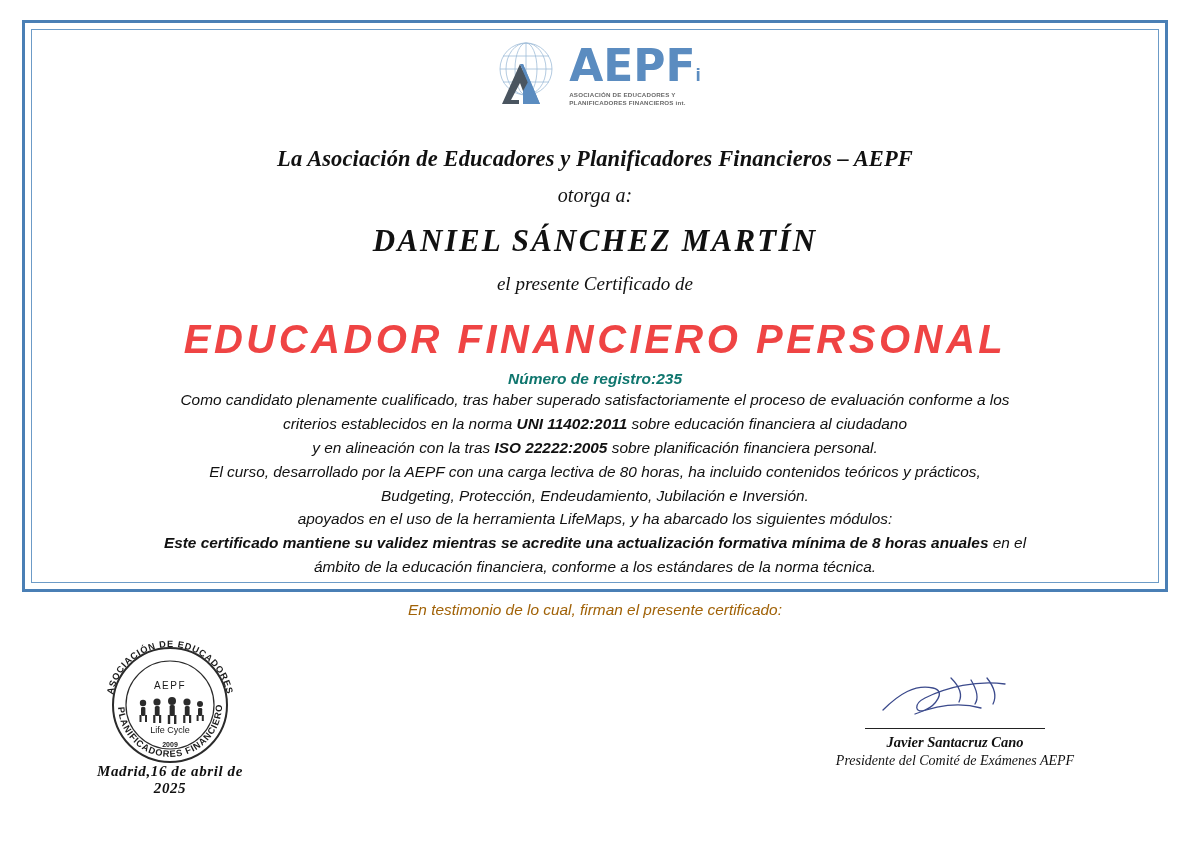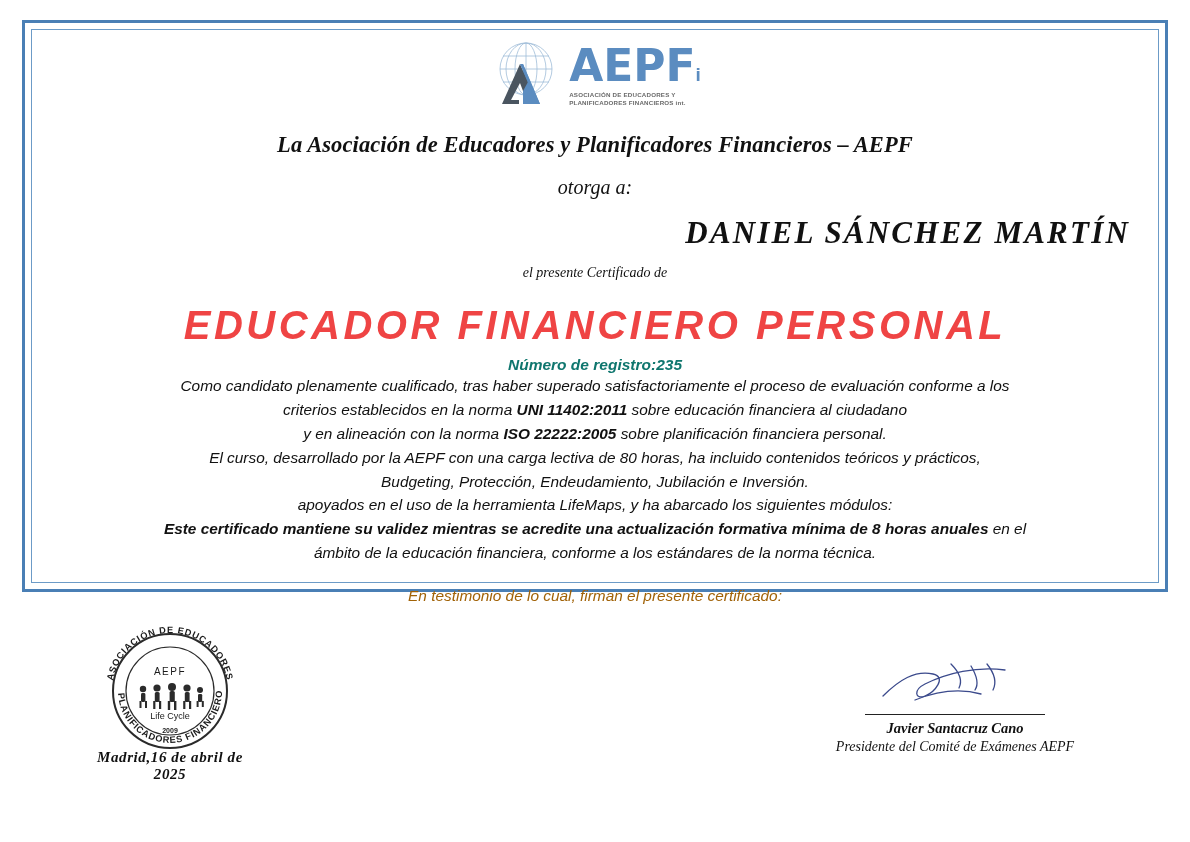--- a/index.html
+++ b/index.html
@@ -92,46 +92,46 @@
   }
 
   
   .org-line {
     text-align: center;
     font-family: "Liberation Serif", serif;
     font-style: italic;
     font-weight: bold;
     font-size: 22.5px;
     color: #111111;
+    margin-top: 26px;
+    letter-spacing: 0.1px;
+  }
+  .otorga {
+    text-align: center;
+    font-family: "Liberation Serif", serif;
+    font-style: italic;
+    font-size: 20px;
+    color: #111111;
     margin-top: 12px;
-    letter-spacing: 0.1px;
-  }
-  .otorga {
-    text-align: center;
-    font-family: "Liberation Serif", serif;
-    font-style: italic;
-    font-size: 20px;
-    color: #111111;
-    margin-top: 18px;
   }
   .recipient {
-    text-align: right;
+    text-align: center;
     font-family: "Liberation Serif", serif;
     font-style: italic;
     font-weight: bold;
     font-size: 31px;
     color: #111111;
     letter-spacing: 2.2px;
     margin-top: 16px;
   }
   .presente {
     text-align: center;
     font-family: "Liberation Serif", serif;
     font-style: italic;
-    font-size: 14px;
+    font-size: 19px;
     color: #111111;
     margin-top: 14px;
   }
   .title-main {
     text-align: center;
     font-family: "Liberation Sans", sans-serif;
     font-style: italic;
     font-weight: bold;
     font-size: 40px;
     color: #ef4444;
@@ -263,21 +263,21 @@
     <div class="org-line">La Asociación de Educadores y Planificadores Financieros – AEPF</div>
     <div class="otorga">otorga a:</div>
     <div class="recipient">DANIEL SÁNCHEZ MARTÍN</div>
     <div class="presente">el presente Certificado de</div>
     <div class="title-main">EDUCADOR FINANCIERO PERSONAL</div>
     <div class="registro">Número de registro:235</div>
 
     <div class="para">
       <div>Como candidato plenamente cualificado, tras haber superado satisfactoriamente el proceso de evaluación conforme a los</div>
       <div><span>criterios establecidos en la norma </span><b>UNI 11402:2011</b><span> sobre educación financiera al ciudadano</span></div>
-      <div><span>y en alineación con la norma </span><b>ISO 22222:2005</b><span> sobre planificación financiera personal.</span></div>
+      <div><span>y en alineación con la tras </span><b>ISO 22222:2005</b><span> sobre planificación financiera personal.</span></div>
     </div>
 
     <div class="para">
       <div>El curso, desarrollado por la AEPF con una carga lectiva de 80 horas, ha incluido contenidos teóricos y prácticos,</div>
       <div>Budgeting, Protección, Endeudamiento, Jubilación e Inversión.</div>
       <div>apoyados en el uso de la herramienta LifeMaps, y ha abarcado los siguientes módulos:</div>
     </div>
 
     <div class="para para-bold-lead">
       <div><b>Este certificado mantiene su validez mientras se acredite una actualización formativa mínima de 8 horas anuales</b><span> en el</span></div>

